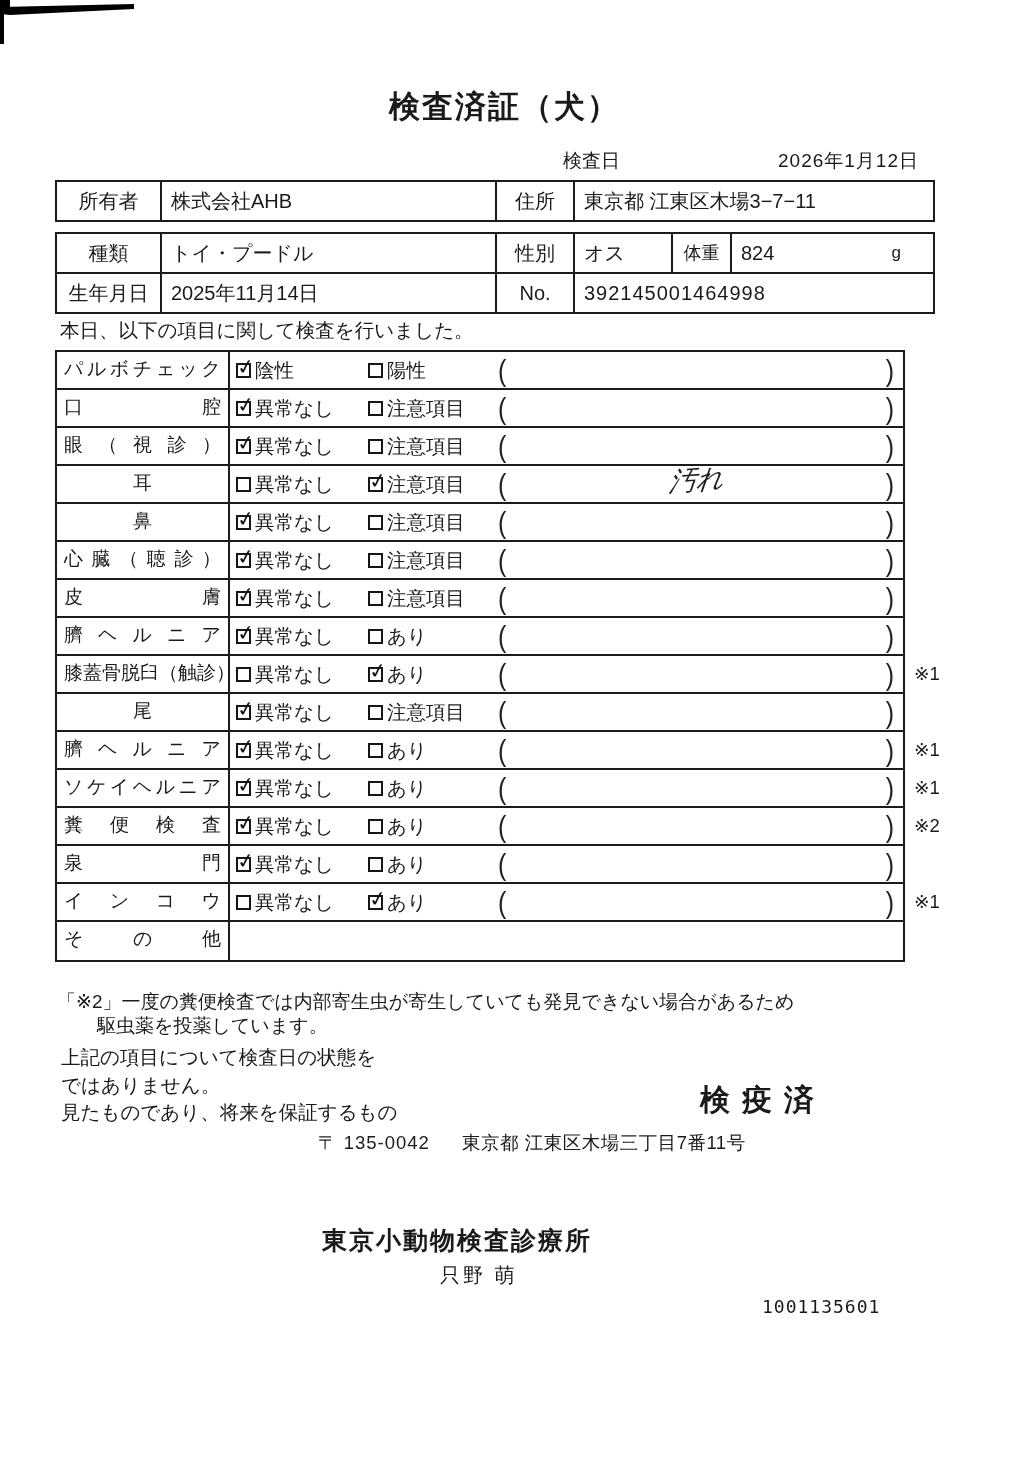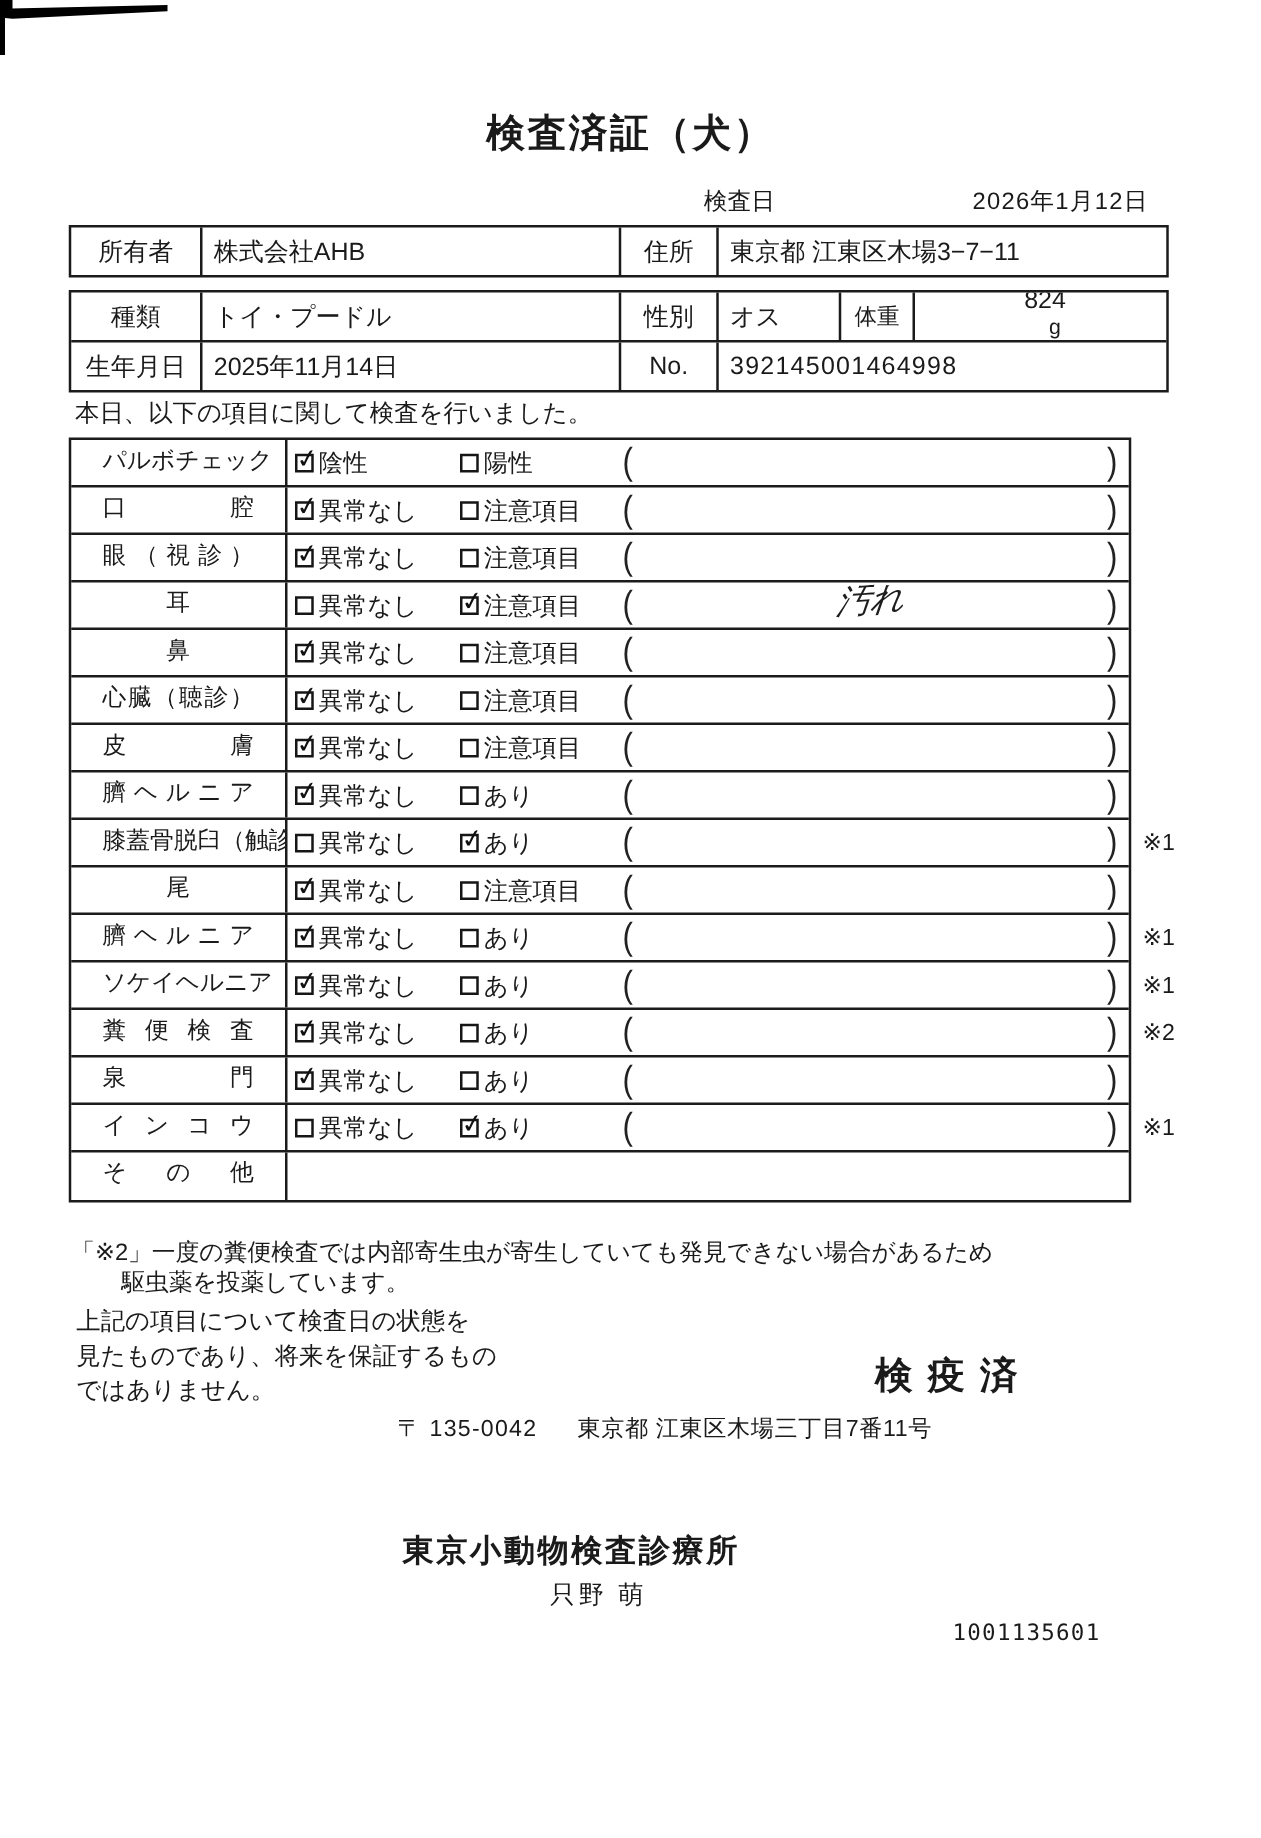--- a/index.html
+++ b/index.html
@@ -20,31 +20,31 @@
   .tbl { position:absolute; left:55px; width:880px; border:2px solid #1b1b1b; background:#fff; }
   .tbl1 { top:180px; }
   .tbl2 { top:232px; }
   .trow { display:flex; }
   .trow + .trow { border-top:2px solid #1b1b1b; }
   .tcell { border-right:2px solid #1b1b1b; display:flex; align-items:center;
     font-size:20px; padding:0 9px; height:38px; overflow:hidden; white-space:nowrap; }
   .tcell.last { border-right:none; flex:1; }
   .tcell.label { justify-content:center; padding:0 4px; }
   .w105{width:105px;} .w335{width:335px;} .w85{width:78px;} .w98{width:98px;} .w59{width:59px; font-size:18px;}
-  .weight-cell { justify-content:flex-end; padding-right:2px;flex-direction:column; }
+  .weight-cell { justify-content:space-between; padding-right:32px; }
   .weight-unit { margin-left:16px; font-size:17px; }
   .no-value { letter-spacing:1px; }
 
   .intro { position:absolute; top:317px; left:60px; font-size:19.5px; }
 
   .exam-tbl { position:absolute; top:350px; left:55px; width:850px; border:2px solid #1b1b1b; background:#fff; }
   .exam-row { position:relative; height:38px; border-bottom:2px solid #1b1b1b; }
   .exam-row:last-child { border-bottom:none; }
   .exam-item { position:absolute; left:0; top:0; height:100%; width:173px;
-    border-right:2px solid #1b1b1b; padding:0 25px; font-size:19px; line-height:34px;
+    border-right:2px solid #1b1b1b; padding:0 7px; font-size:19px; line-height:34px;
     text-align:justify; text-align-last:justify; text-justify:inter-character; overflow:hidden; white-space:nowrap; }
   .exam-item.centered { text-align:center; text-align-last:center; }
   .optwrap { position:absolute; top:0; height:100%; display:flex; align-items:center; font-size:19.5px; white-space:nowrap; }
   .opt1 { left:179px; }
   .opt2 { left:311px; }
   .cb { width:15px; height:15px; border:2px solid #161616; position:relative; margin-right:4px; flex:none; background:#fff; }
   .cb .tick { position:absolute; left:-1px; top:-10px; font-size:21px; font-weight:700; color:#111;
     transform:rotate(-8deg); font-family:"DejaVu Sans",sans-serif; }
   .paren { position:absolute; left:441px; width:396px; top:0; height:100%;
     display:flex; align-items:center; justify-content:space-between; }
@@ -398,22 +398,22 @@
       <div class="exam-row">
         <div class="exam-item">その他</div>
       </div>
     </div>
 
   <div class="fn2">「※2」一度の糞便検査では内部寄生虫が寄生していても発見できない場合があるため</div>
   <div class="fn3">駆虫薬を投薬しています。</div>
 
   <div class="disclaimer">
     <div>上記の項目について検査日の状態を</div>
+    <div>ではありません。</div>
     <div>見たものであり、将来を保証するもの</div>
-    <div>ではありません。</div>
   </div>
 
   <div class="stamp">検疫済</div>
 
   <div class="postal">〒 135-0042</div>
   <div class="addr2">東京都 江東区木場三丁目7番11号</div>
 
   <div class="clinic">東京小動物検査診療所</div>
   <div class="vet">只野 萌</div>
 

